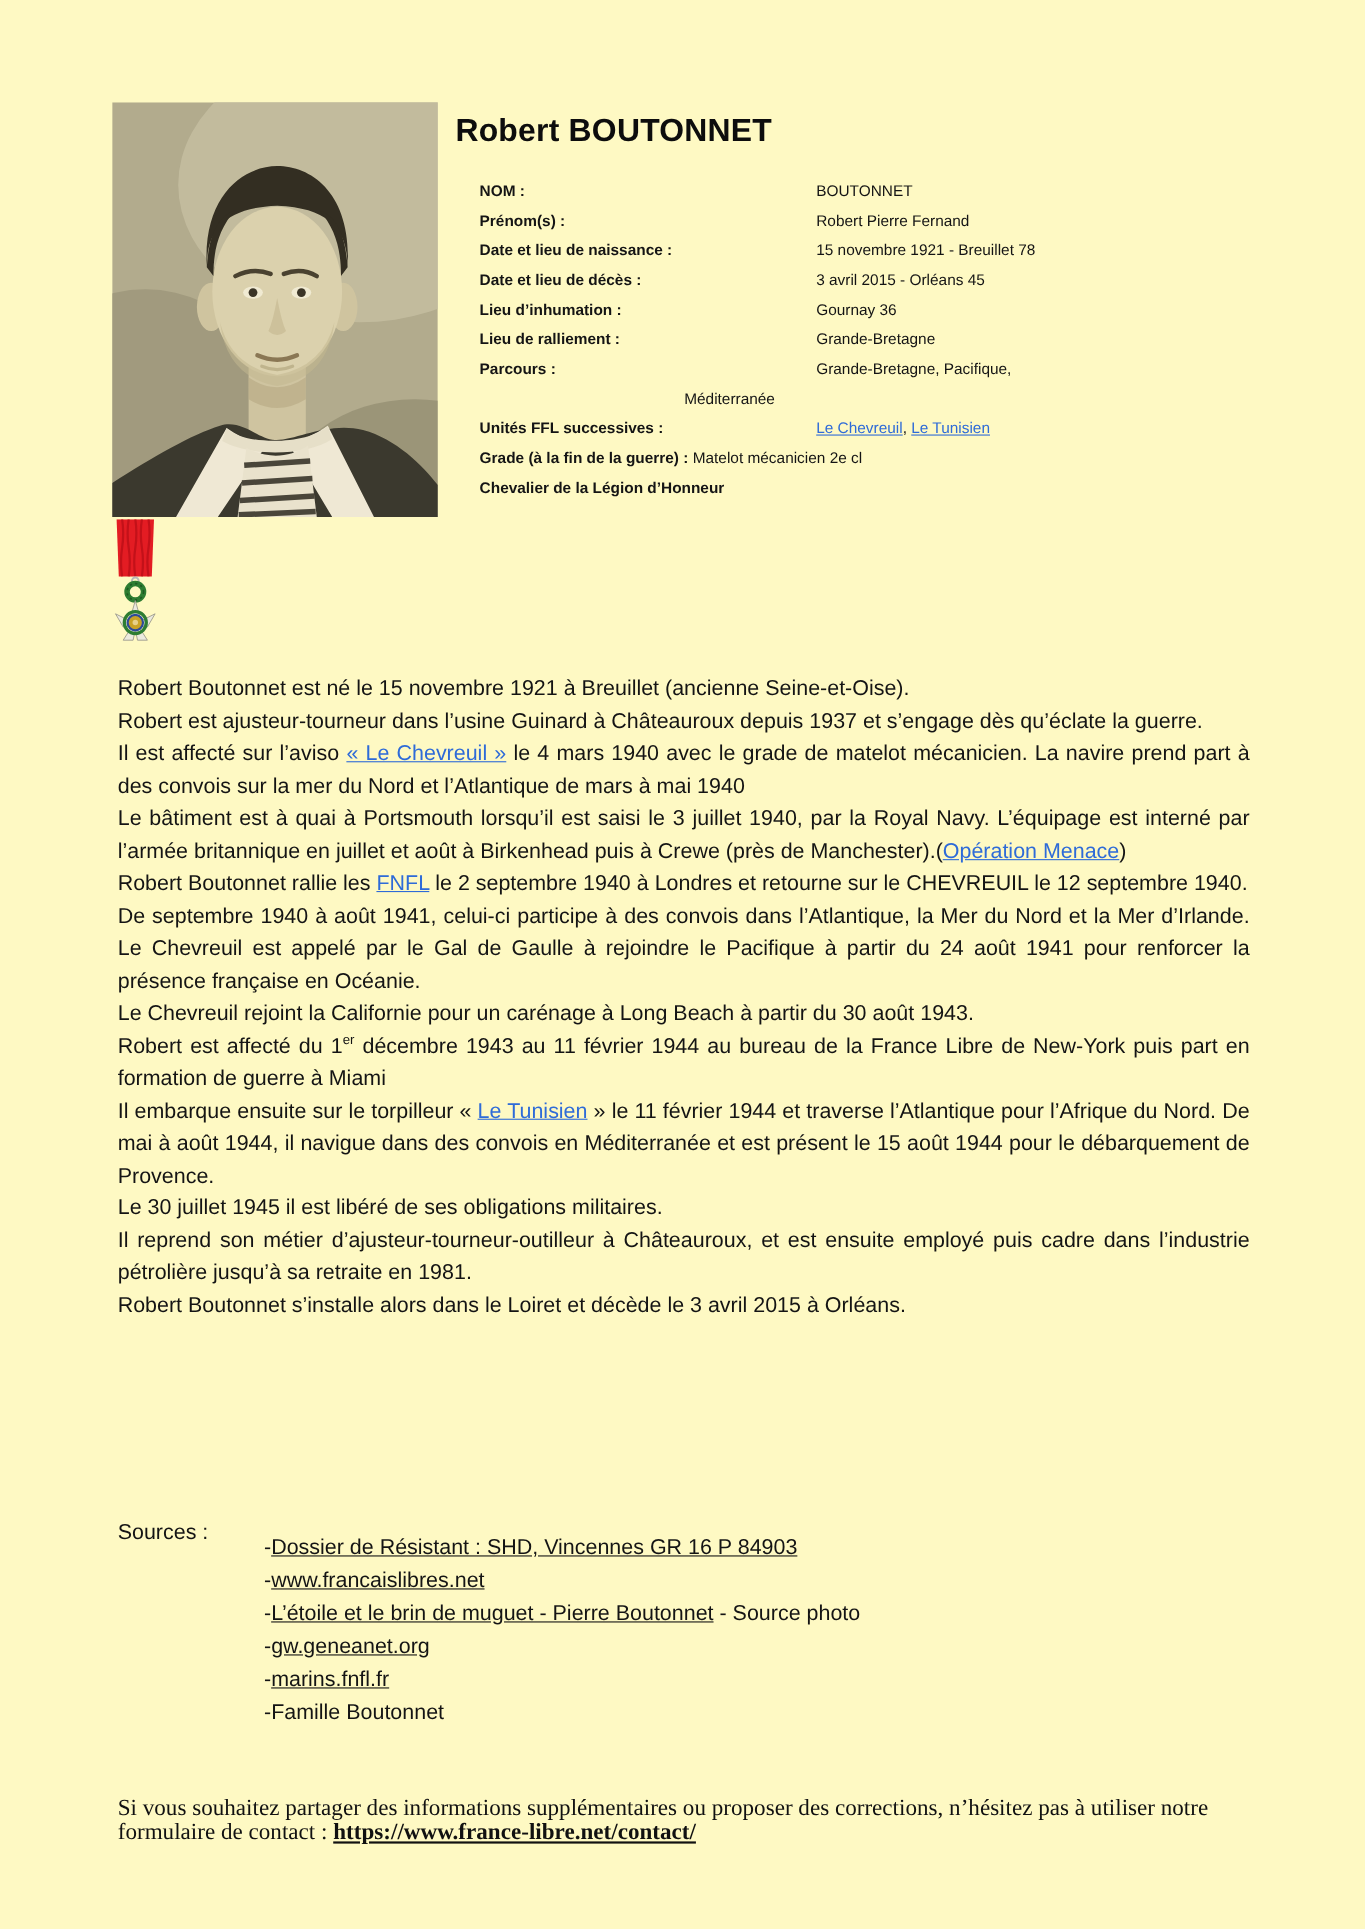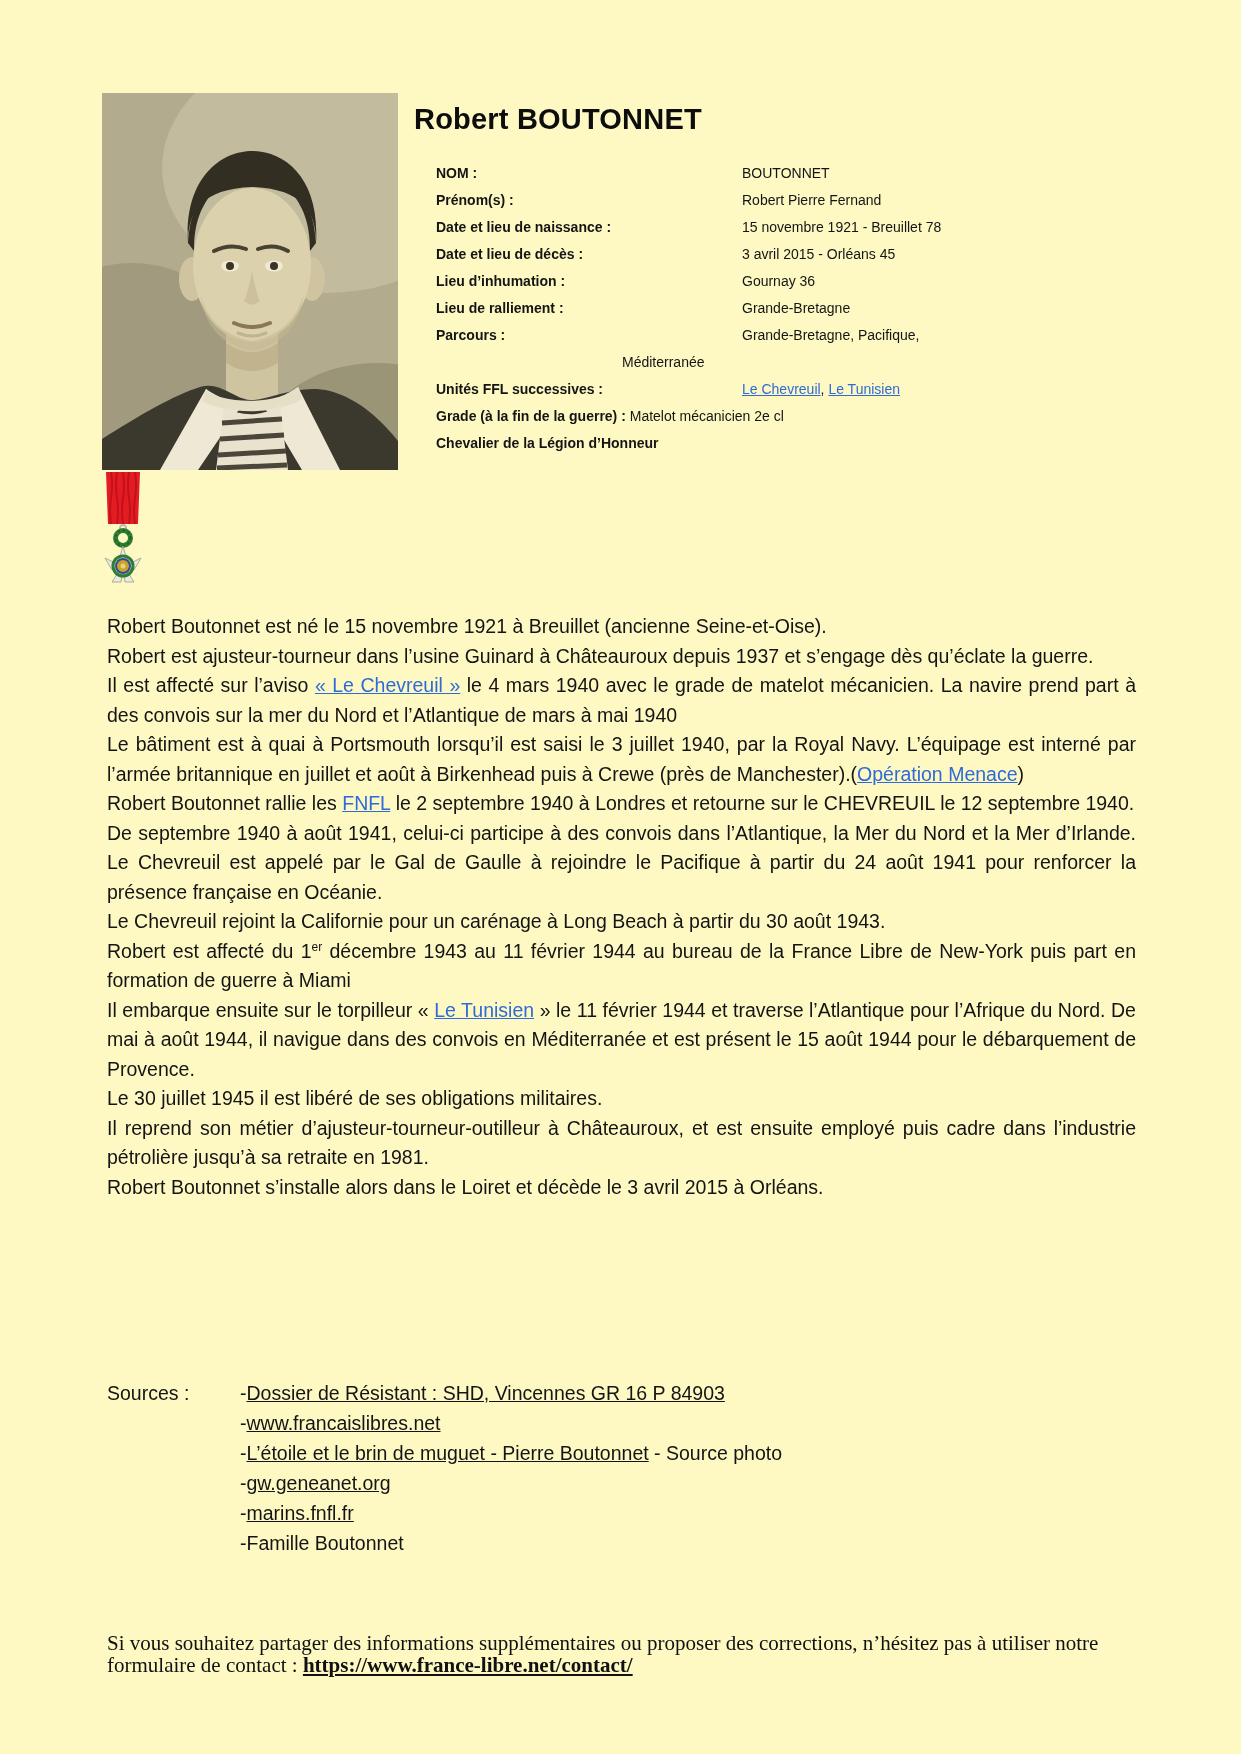--- a/index.html
+++ b/index.html
@@ -34,21 +34,21 @@
   
   .bio{
     position:absolute;left:107px;top:612px;width:1029px;
     font-size:19.5px;line-height:29.5px;text-align:justify;
   }
   .bio p{margin:0;}
   sup{font-size:12px;line-height:0;}
   
   .sources{position:absolute;left:107px;top:1378px;width:1030px;font-size:19.5px;line-height:30px;display:flex;}
   .sources .src-label{width:133px;flex:0 0 133px;}
-  .src-items{flex:1;}
+  .src-items{flex:1;margin-top:14px;}
   .src-item{white-space:pre;}
   .src-item .u{text-decoration:underline;}
   
   .footer{
     position:absolute;left:107px;top:1632px;width:1030px;
     font-family:"Liberation Serif","DejaVu Serif",serif;
     font-size:21px;line-height:22px;color:#111;
   }
   .footer a{color:#111;font-weight:700;text-decoration:underline;cursor:pointer;}
 </style>

